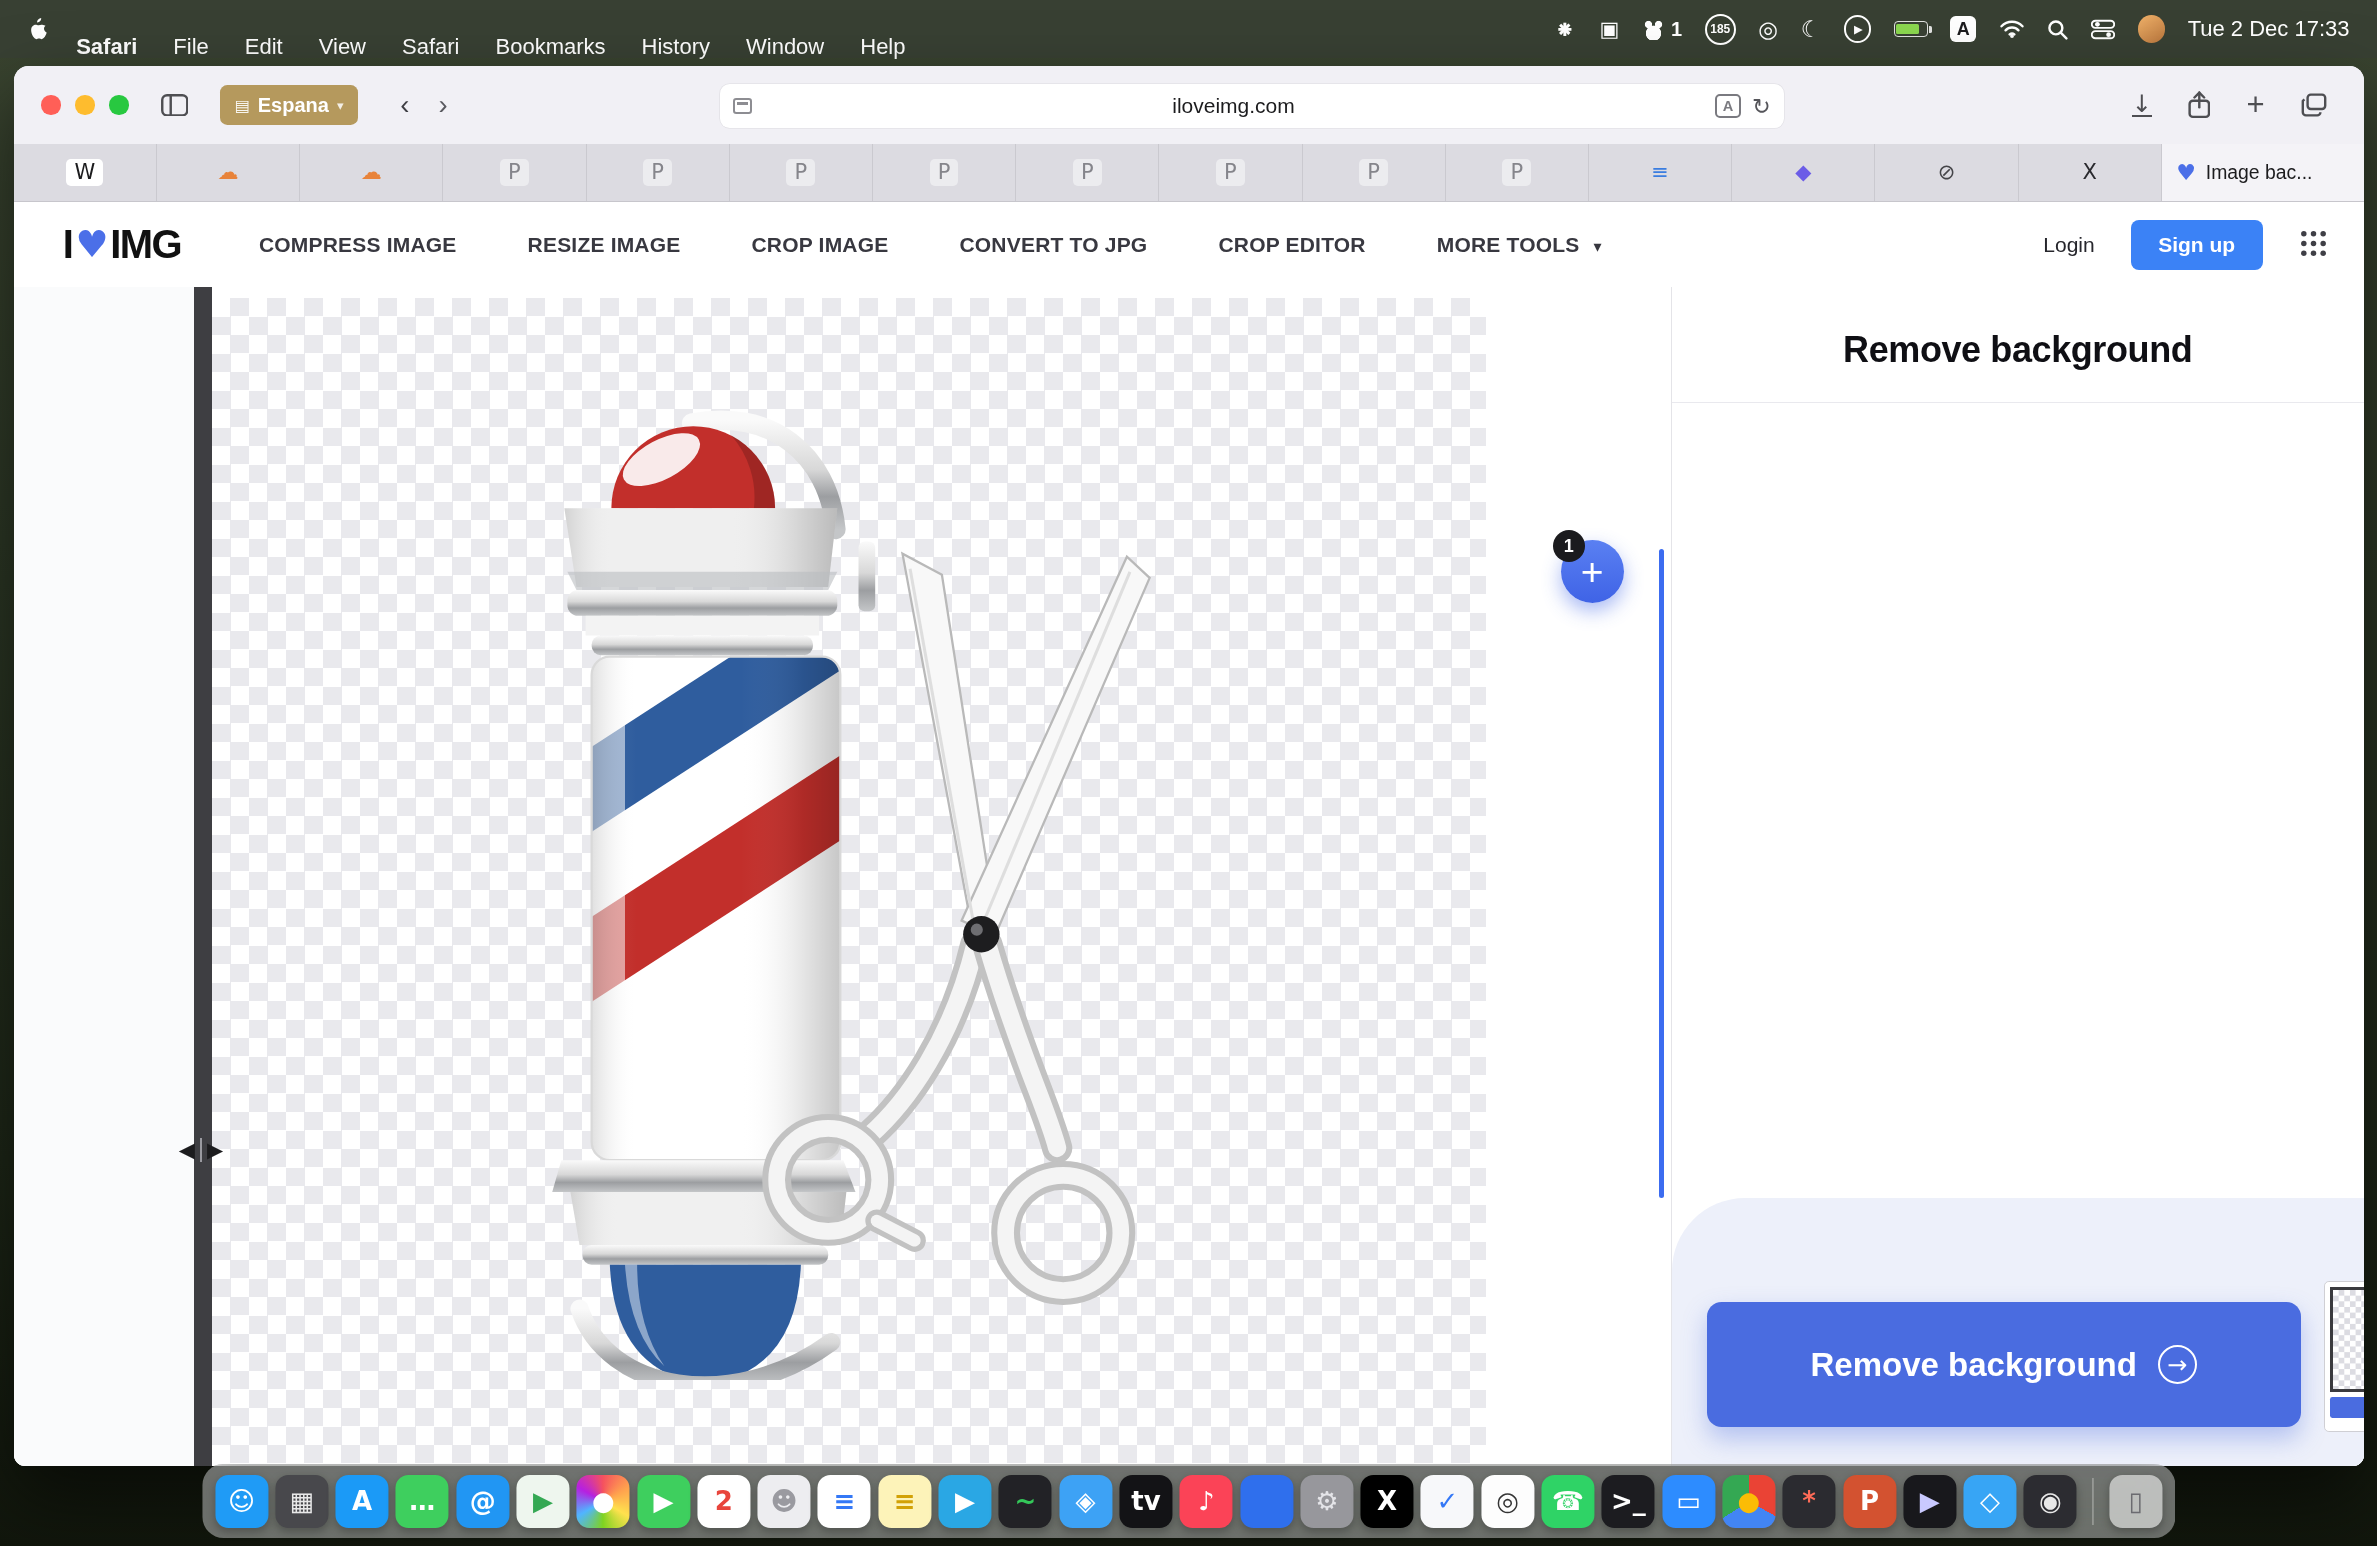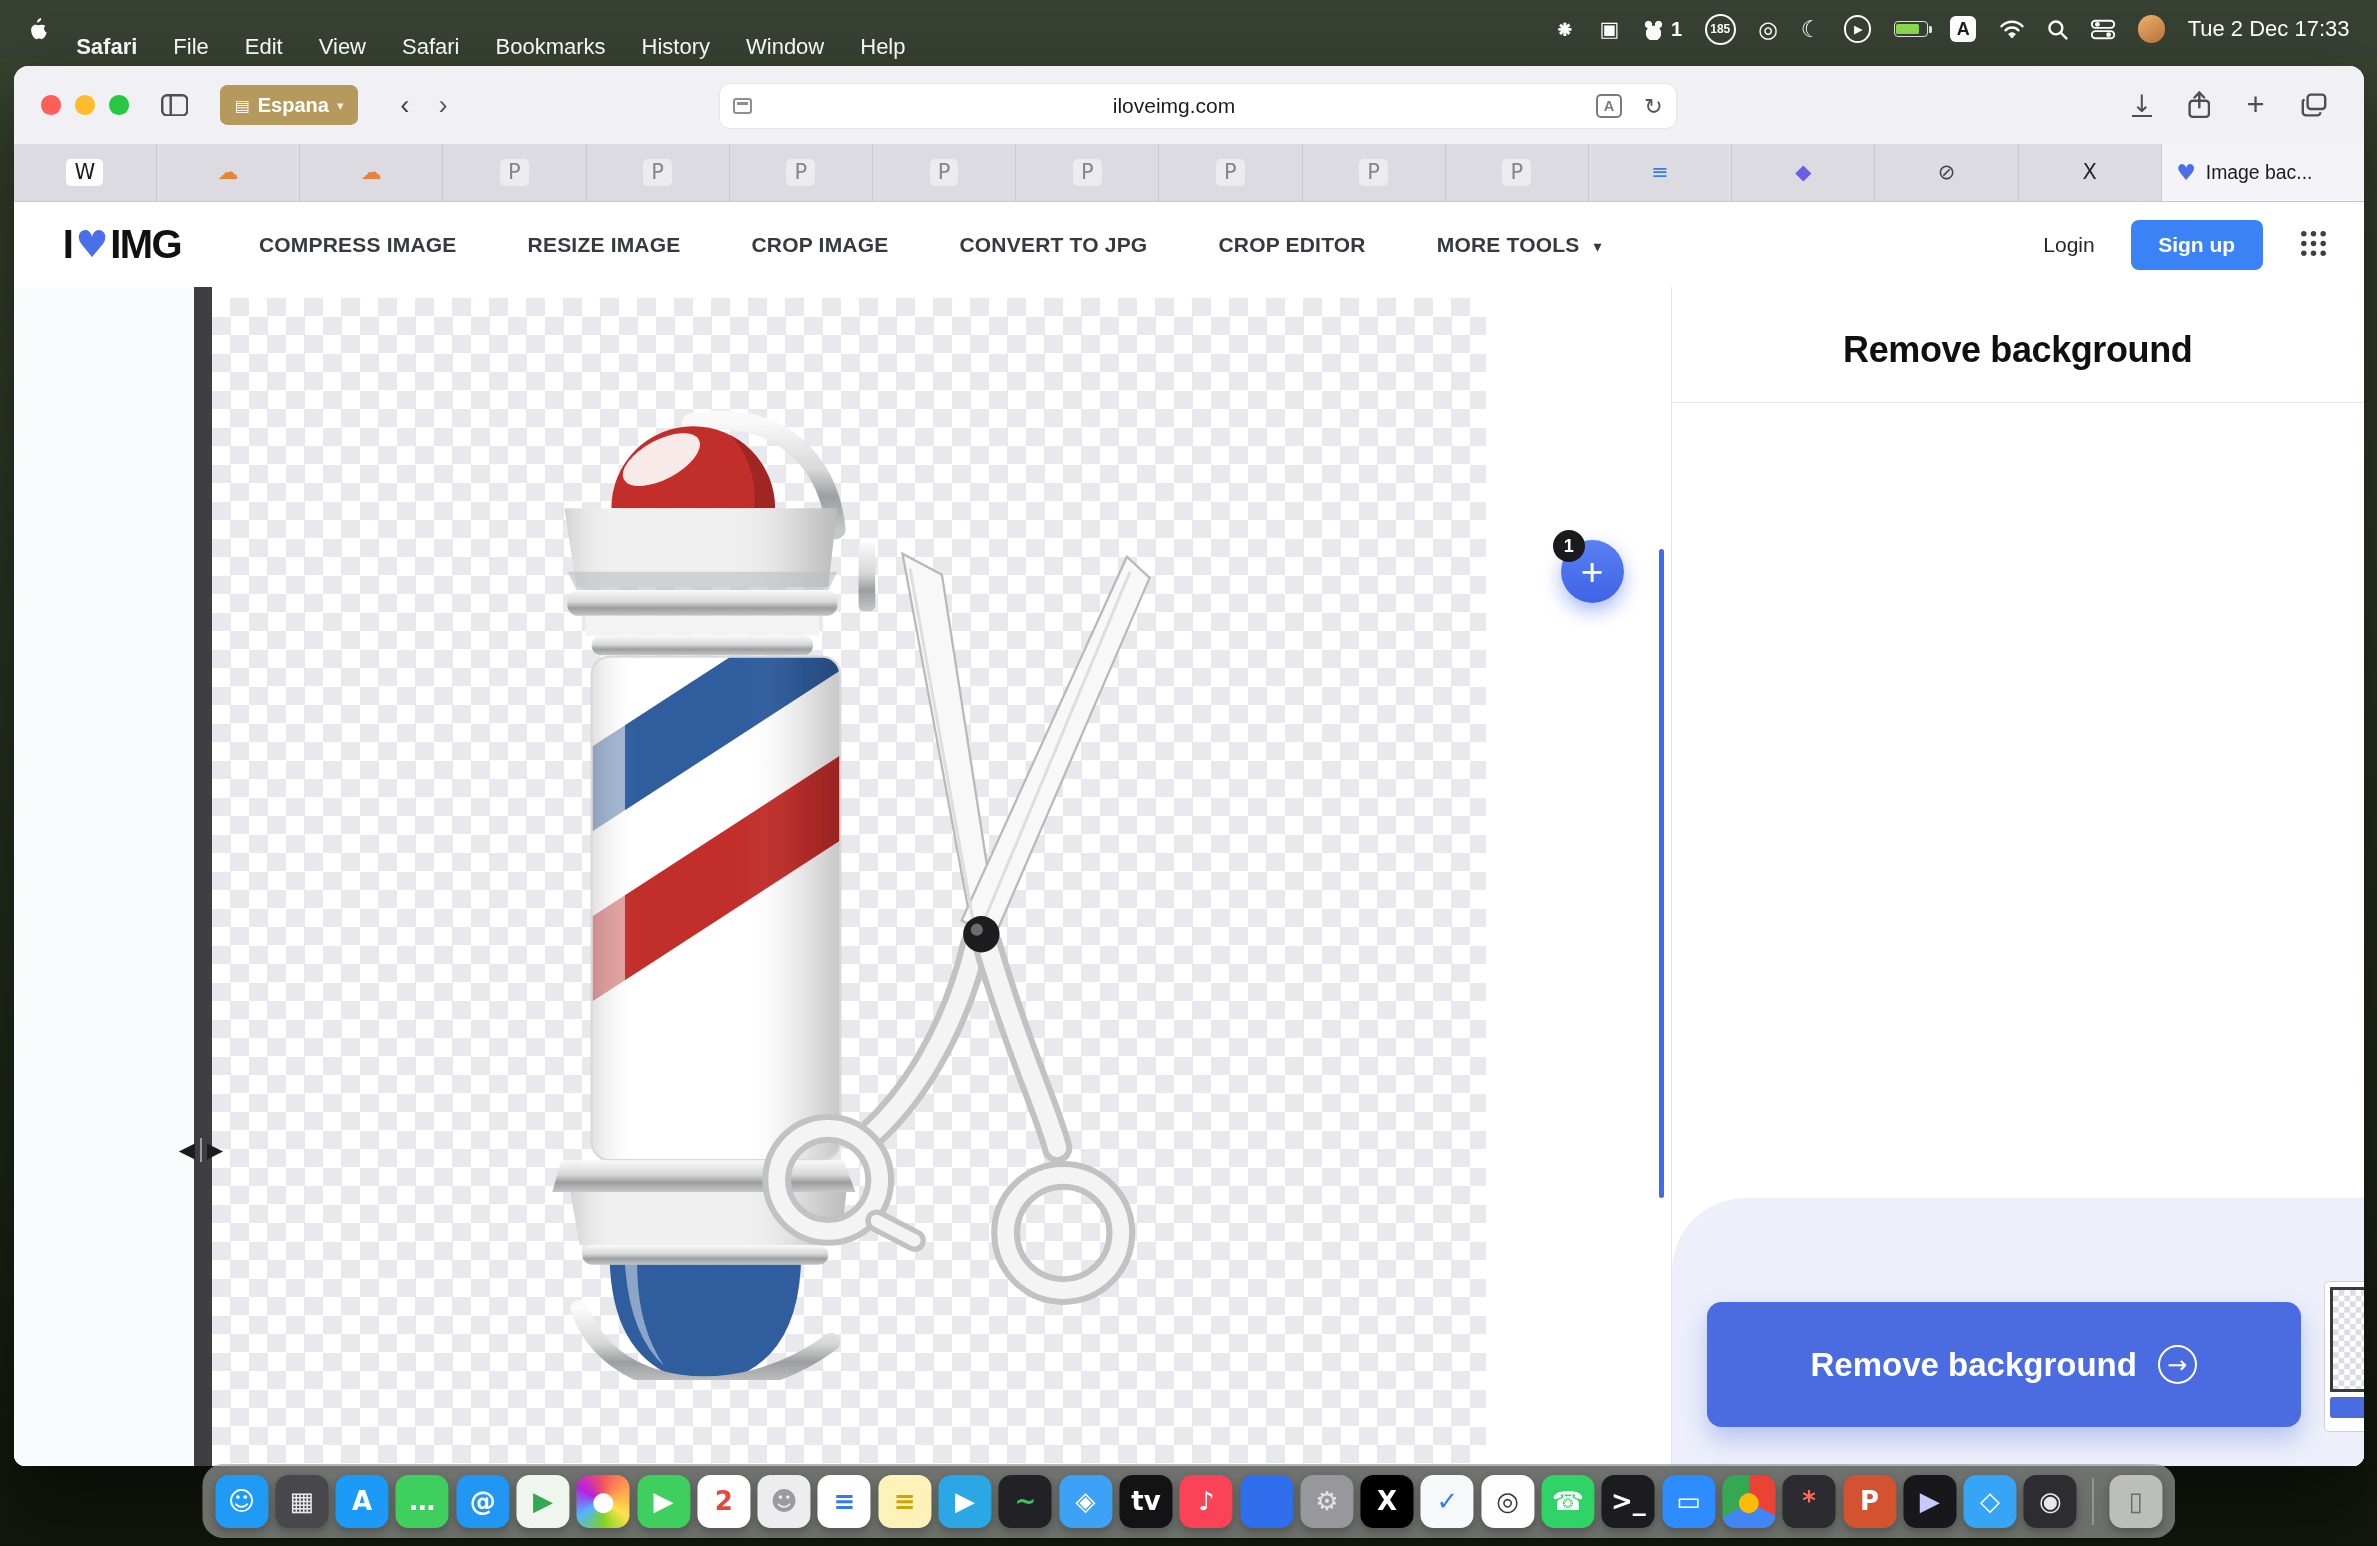--- a/index.html
+++ b/index.html
@@ -59,24 +59,24 @@
   .sidebar-btn { margin-left:32px; }
   .group-btn { margin-left:32px; background:#b5995d; color:#fff; border:none; border-radius:7.3px;
     height:40px; padding:0 14.6px; font-size:20px; font-weight:600; display:flex; align-items:center; gap:8px; cursor:pointer;
     font-family:"Liberation Sans", sans-serif; }
   .group-btn .gi { font-size:16px; opacity:.9; }
   .group-btn .gc { font-size:13px; opacity:.85; }
   .navarrow { font-size:27.5px; padding:0 14.6px; }
   .navarrow.back { margin-left:27.5px; color:#3f3f44; }
   .navarrow.fwd { color:#5a5a60; }
   .urlbar {
-    position:absolute; left:706px; top:18px; width:956px; height:44px;
+    position:absolute; left:706px; top:18px; width:1064px; height:44px;
     background:#ffffff; border-radius:9.7px; display:flex; align-items:center;
     box-shadow:0 0 0 0.8px rgba(0,0,0,0.06);
-    padding:0 13px; cursor:text;gap:11px;
+    padding:0 13px; cursor:text;
   }
   .page-icon { width:19.4px; height:16px; border:2px solid #8d8d92; border-radius:3.2px; position:relative; }
   .page-icon::after { content:""; position:absolute; left:2.4px; top:2.4px; right:2.4px; height:2.4px; background:#8d8d92; }
   .url-text { flex:1; text-align:center; font-size:21px; color:#1c1c1e; }
   .translate-icon { width:26px; height:24px; border:2px solid #7a7a80; border-radius:4.9px; color:#7a7a80;
     font-size:14.6px; font-weight:700; display:flex; align-items:center; justify-content:center; margin-right:11.3px; }
   .reload-icon { font-size:22px; color:#55555a; }
   .tb-right { margin-left:auto; display:flex; align-items:center; gap:36px; padding-right:14.6px; }
   .dl-icon { font-size:24px; color:#4e4e52; border-bottom:2.4px solid #4e4e52; line-height:21px; }
   .plus-icon { font-size:31px; color:#4e4e52; }

